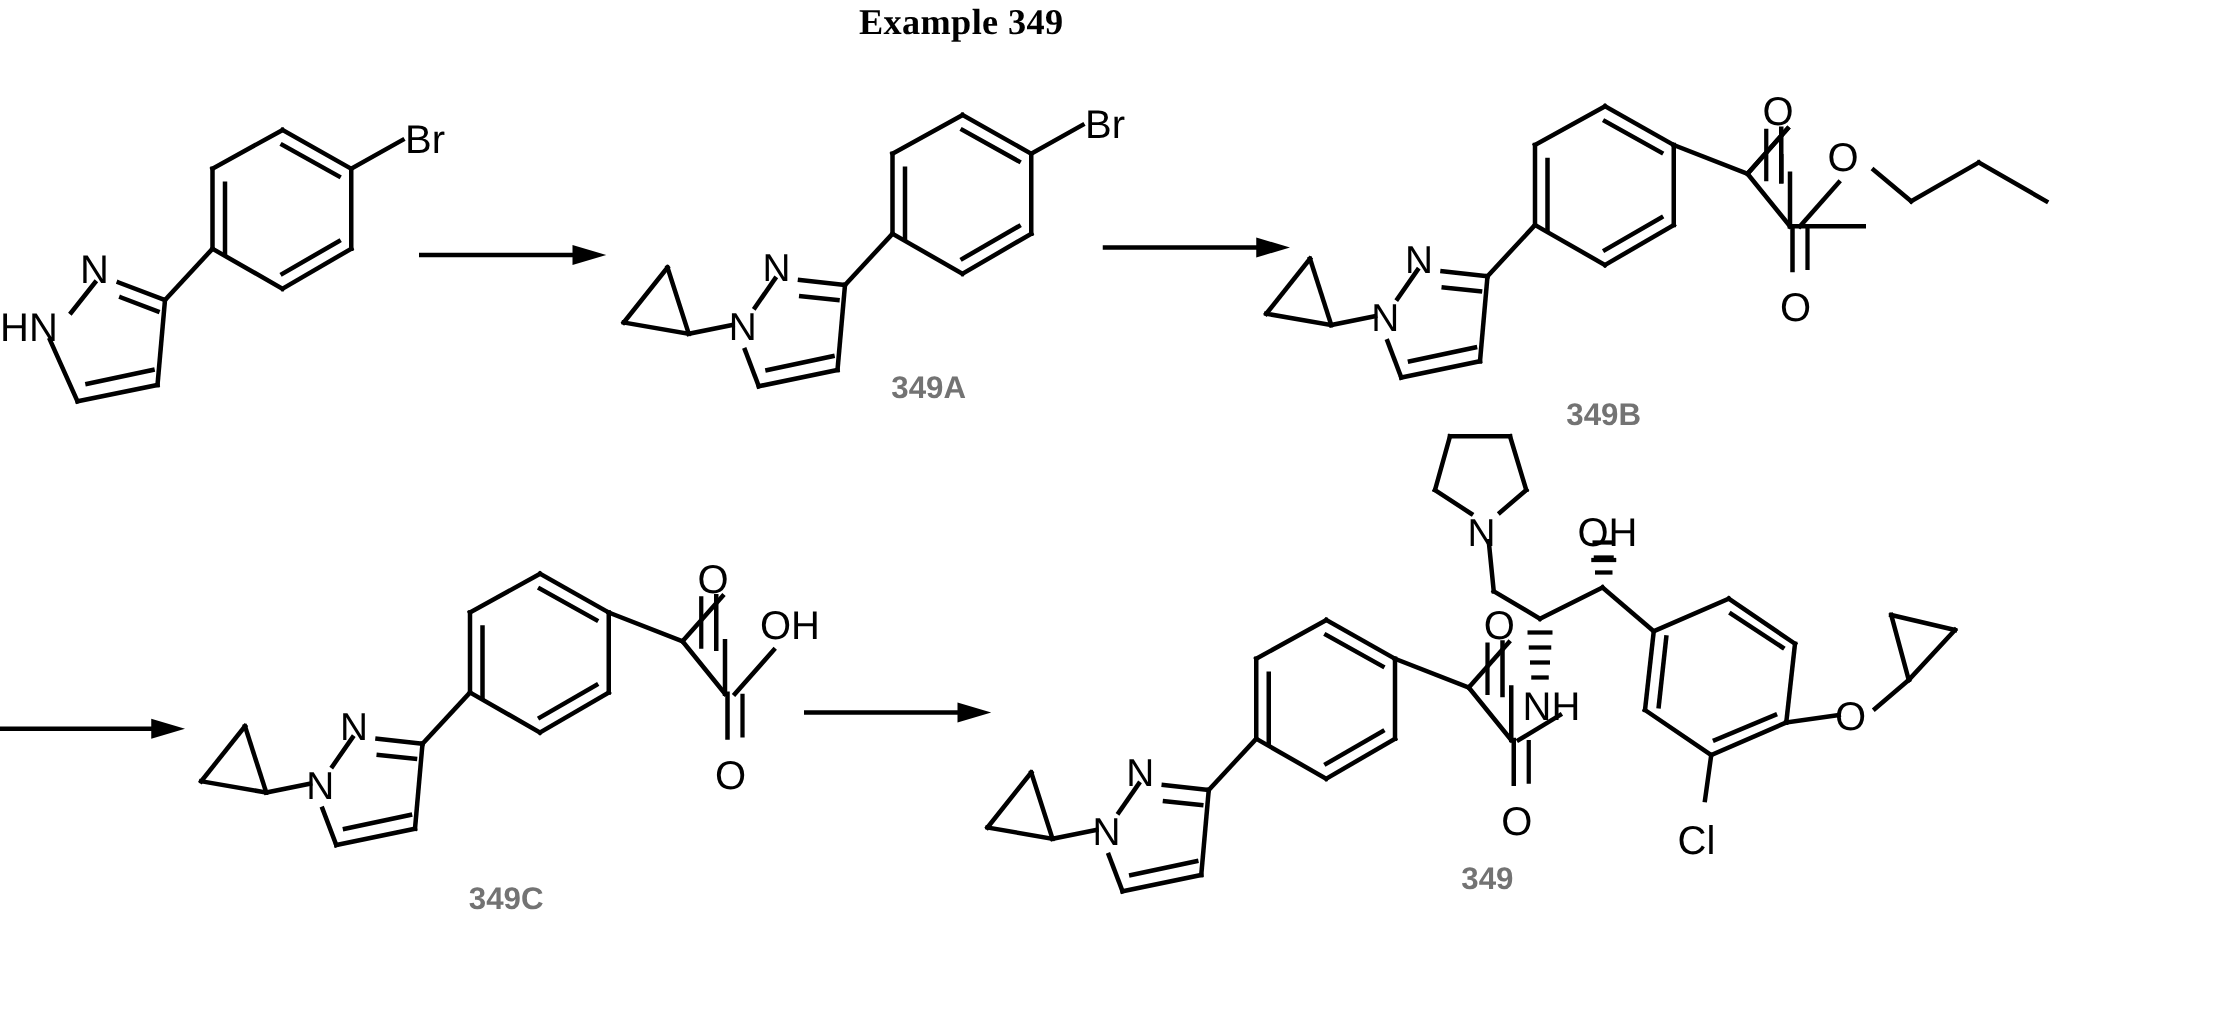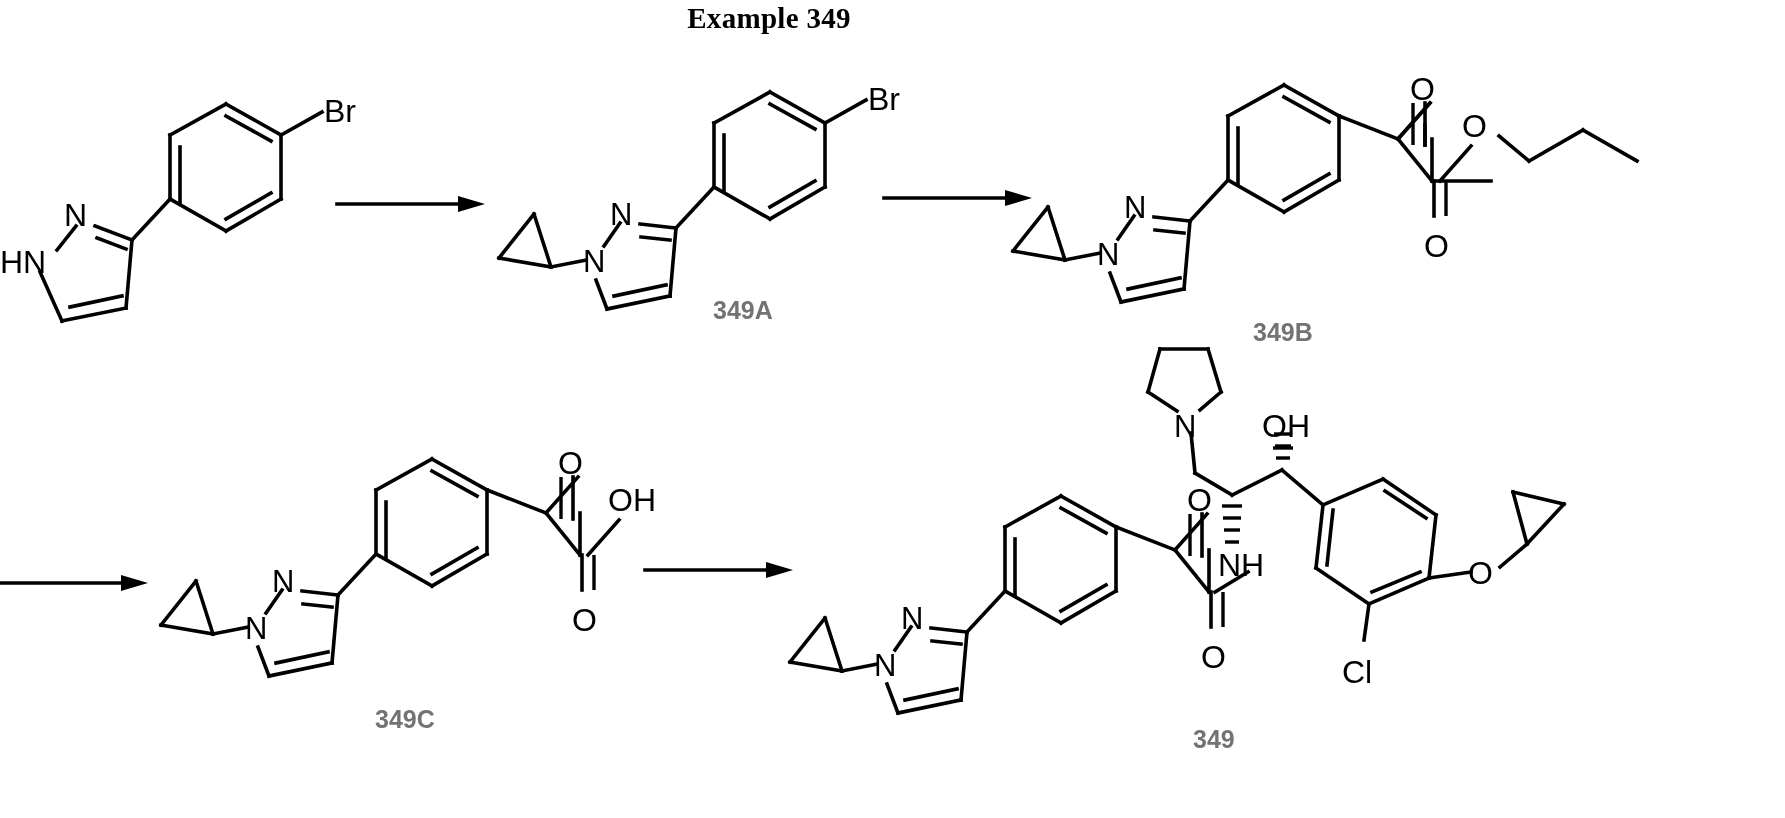--- a/index.html
+++ b/index.html
@@ -283,15 +283,15 @@
       <path class="bond" d="M 1500 567 L 1527 544"></path>
       <path class="bond" d="M 1527 544 L 1513 492"></path>
       <path class="bond" d="M 1513 492 L 1564 504"></path>
       <path class="bond" d="M 1564 504 L 1527 544"></path>
     </g>
   </svg>
 
   <div class="cmplabel" style="left:713px;top:296px;">349A</div>
   <div class="cmplabel" style="left:1253px;top:296px;margin-top:22px;">349B</div>
   <div class="cmplabel" style="left:375px;top:705px;">349C</div>
-  <div class="cmplabel" style="left:1193px;top:689px;margin-top:36px;">349</div>
+  <div class="cmplabel" style="left:1169px;top:689px;">349</div>
 
 </div>
 
 </body></html>

